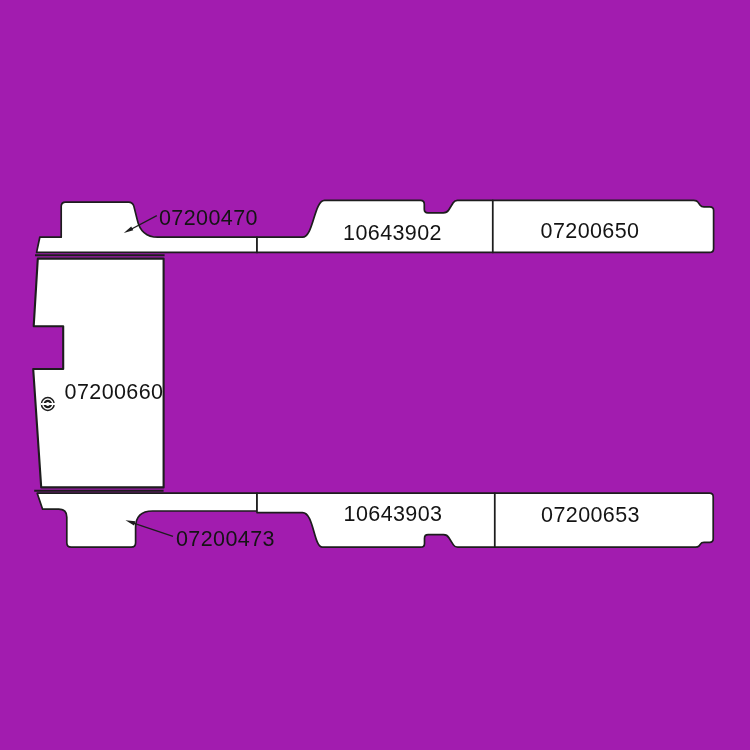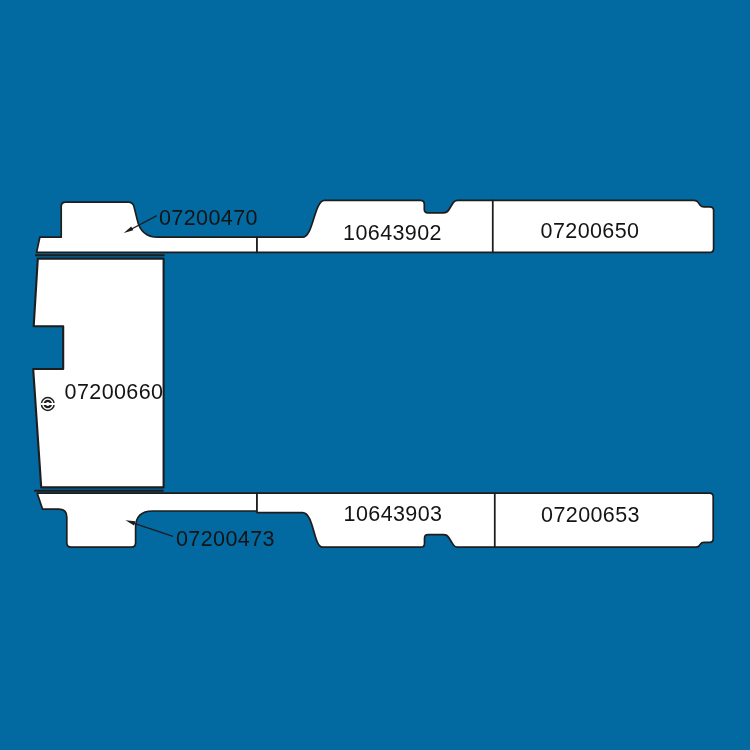--- a/index.html
+++ b/index.html
@@ -7,21 +7,21 @@
     padding: 0;
     background: #ffffff;
     width: 750px;
     height: 750px;
     overflow: hidden;
   }
   .stage {
     position: relative;
     width: 750px;
     height: 750px;
-    background: #0369a1;
+    background: #a21caf;
   }
   svg { display: block; }
   .outline {
     fill: #ffffff;
     stroke: #1d1d1d;
     stroke-width: 1.7;
     stroke-linejoin: round;
     stroke-linecap: round;
   }
   .heavy { stroke-width: 2.1; }

